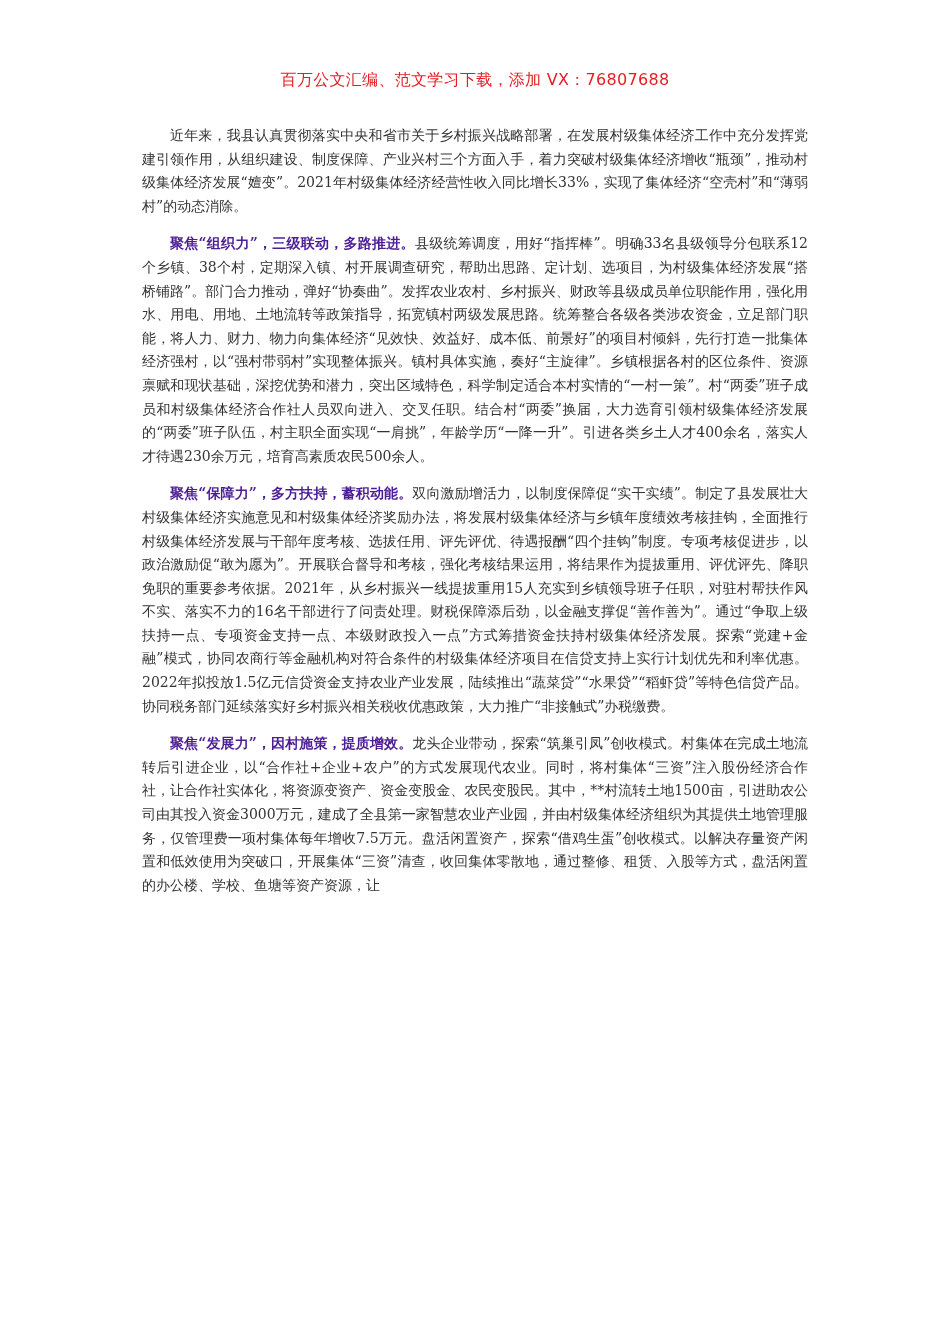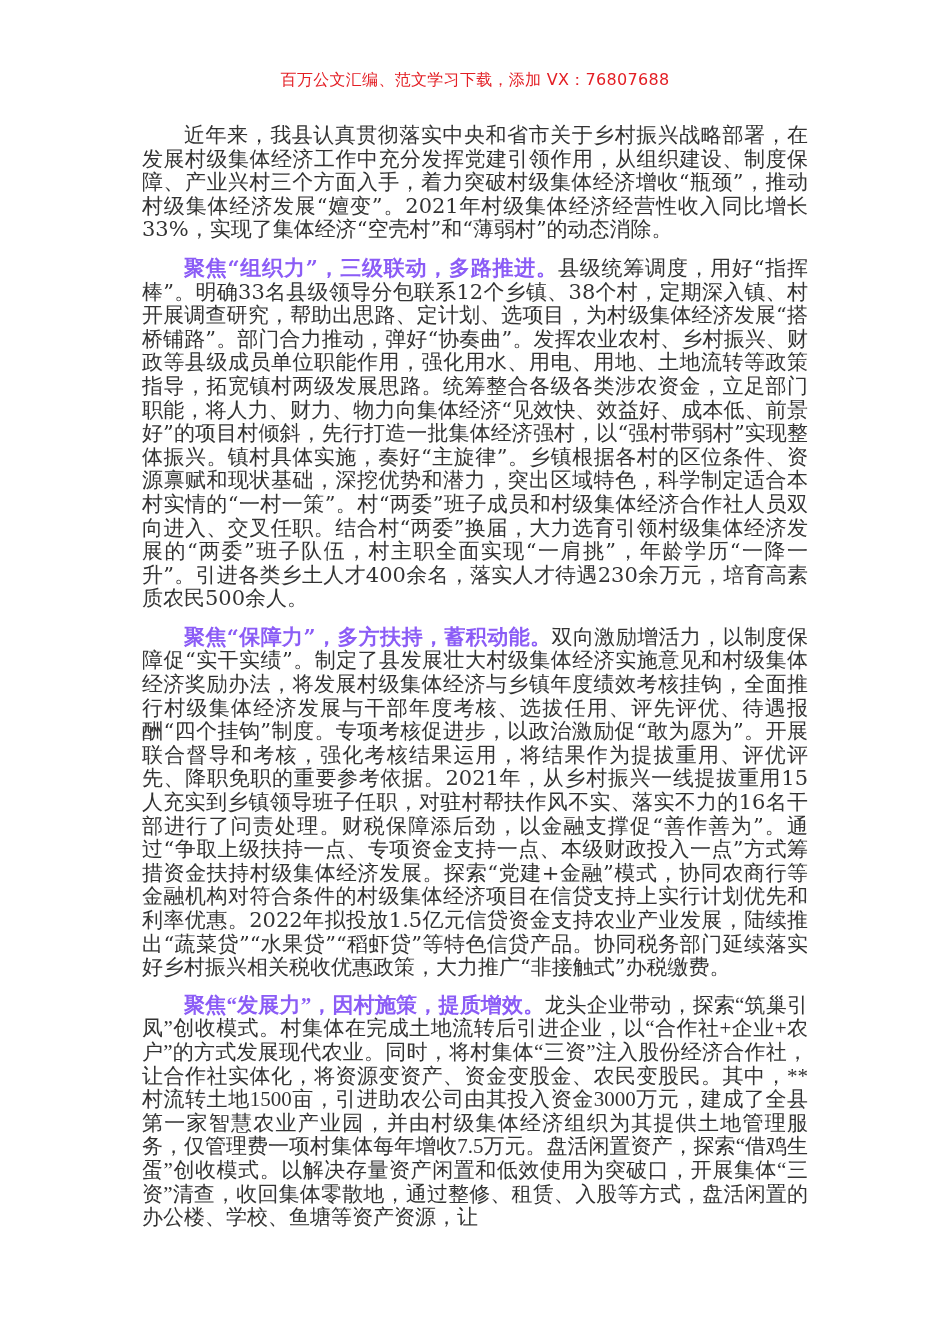--- a/index.html
+++ b/index.html
@@ -7,26 +7,26 @@
   .header {
     position: absolute; left: 0; top: 66px; width: 950px;
     text-align: center;
     font-family: "DejaVu Sans", "Liberation Sans", sans-serif;
     font-size: 16px; color: #e31e24; letter-spacing: 0.3px;
     line-height: 28px;
   }
   .doc {
     position: absolute; left: 142px; top: 124px; width: 666px;
     font-family: "DejaVu Serif", "Liberation Serif", serif;
-    font-size: 21px; line-height: 23.6px; color: #333333;
+    font-size: 14px; line-height: 23.6px; color: #333333;
     text-align: justify; text-justify: inter-character;
   }
   .doc p { margin: 0 0 14px 0; text-indent: 2em; }
-  .doc p:last-child { margin-bottom: 8px; font-family: Liberation Serif, serif; }
-  .lead { font-weight: bold; color: #8b5cf6; }
+  .doc p:last-child { margin-bottom: 8px; }
+  .lead { font-weight: bold; color: #4c1d95; }
 </style>
 </head>
 <body>
 
 <div class="header">
   <span>百万公文汇编、范文学习下载，添加 VX：76807688</span>
 </div>
 
 <div class="doc">
   <p>

